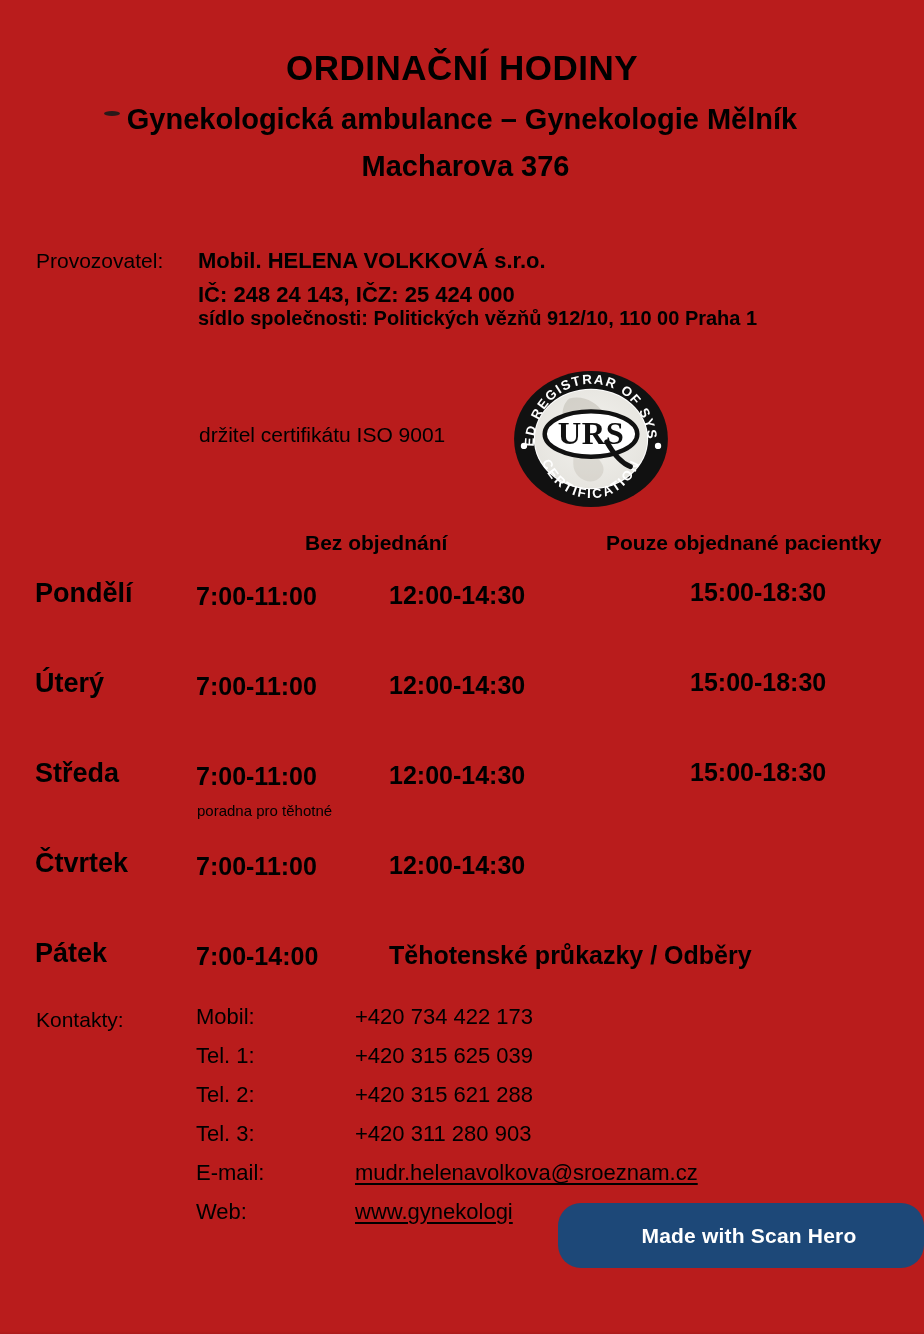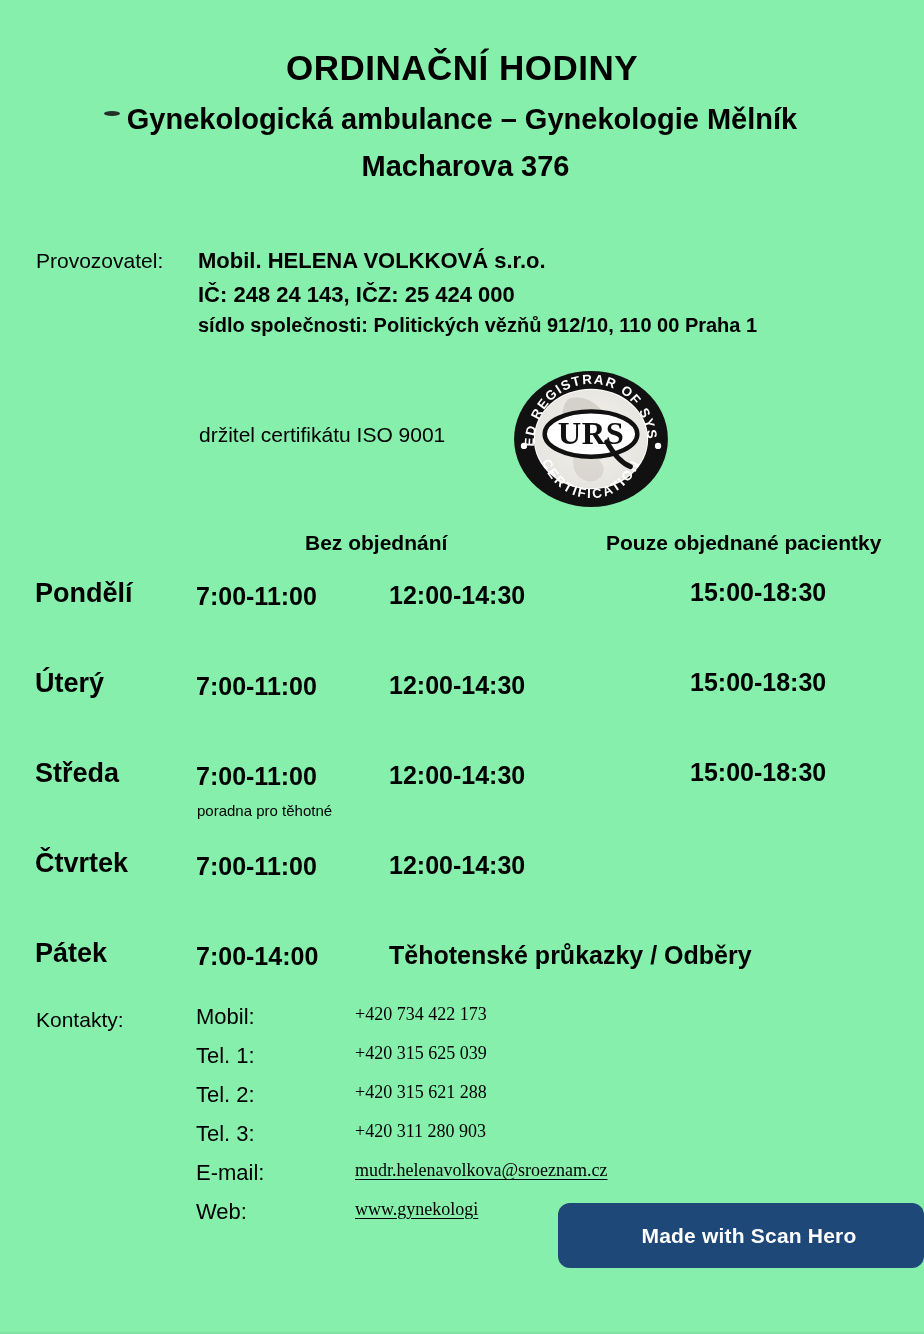--- a/index.html
+++ b/index.html
@@ -13,21 +13,21 @@
     position: relative;
     overflow: hidden;
     font-family: "Liberation Sans", sans-serif;
     color: #000000;
     -webkit-font-smoothing: antialiased;
   }
 
   .page {
     position: absolute;
     inset: 0;
-    background: #86efac;
+    background: #b91c1c;
   }
 
   
   .title-block {
     position: absolute;
     top: 48px;
     left: 0;
     width: 924px;
     text-align: center;
   }
@@ -73,21 +73,21 @@
   .provider-name {
     font-size: 22px;
     font-weight: bold;
     line-height: 1.0;
     margin-bottom: 12px;
   }
   .provider-ids {
     font-size: 22px;
     font-weight: bold;
     line-height: 1.0;
-    margin-bottom: 9px;
+    margin-bottom: 2px;
   }
   .provider-seat {
     font-size: 20px;
     line-height: 1.0;
     font-weight: bold;
   }
 
   
   .iso-text {
     position: absolute;
@@ -204,23 +204,22 @@
     position: absolute;
     left: 0;
     top: 0;
     font-size: 22px;
     white-space: nowrap;
   }
   .contact-val {
     position: absolute;
     left: 159px;
     top: 0;
-    font-size: 18px;
-    white-space: nowrap;
-    font-family: Liberation Serif, serif;
+    font-size: 22px;
+    white-space: nowrap;
   }
   .contact-val.link {
     text-decoration: underline;
     text-underline-offset: 3px;
   }
   .contact-row.databox .contact-key {
     left: -1px;
   }
   .contact-row.databox .contact-val {
     left: 159px;
@@ -228,21 +227,21 @@
   }
 
   
   .watermark {
     position: absolute;
     left: 558px;
     top: 1203px;
     width: 366px;
     height: 65px;
     background: #1d4878;
-    border-radius: 12px;
+    border-radius: 23px;
     display: flex;
     align-items: center;
     justify-content: center;
     box-sizing: border-box;
     padding-left: 22px;
     padding-right: 6px;
   }
   .watermark-text {
     color: #ffffff;
     font-size: 21px;

